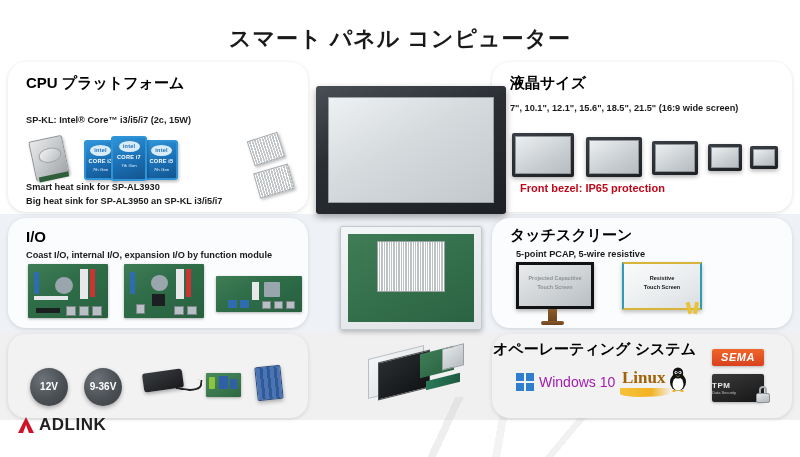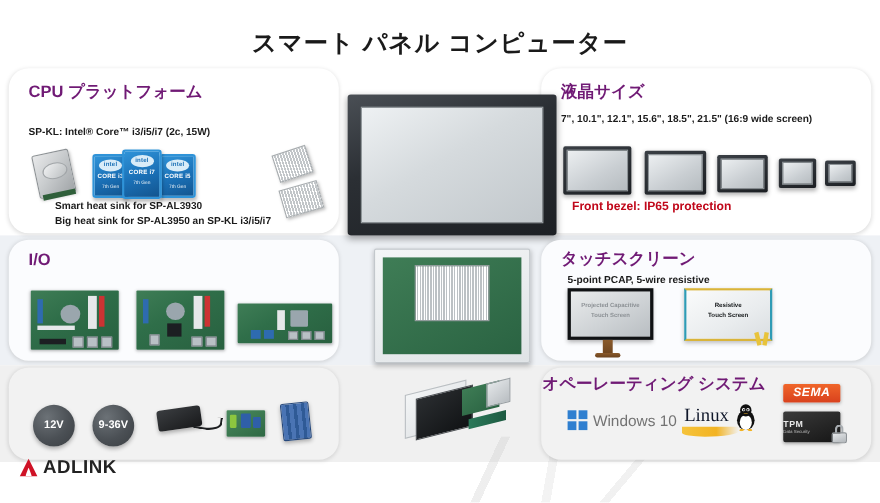--- a/index.html
+++ b/index.html
@@ -59,37 +59,36 @@
     left: 0; width: 800px;
   }
   .strip-io   { top: 214px; height: 118px; background: #eef1f5; }
   .strip-pwr  { top: 332px; height: 88px;  background: #f0f0f0; }
 
   
   .sec-title {
     position: absolute;
     font-size: 15px;
     font-weight: bold;
-    color: #701a75;
+    color: #000000;
     white-space: nowrap;
   }
   .sec-sub {
     position: absolute;
     font-size: 9.2px;
     color: #1b1b1b;
     white-space: nowrap;
     font-weight: bold;
   }
   .sec-note {
     position: absolute;
     font-size: 9.2px;
     color: #1b1b1b;
     white-space: nowrap;
     font-weight: bold;
-    margin-left: 24px;
   }
   .sec-red {
     position: absolute;
     font-size: 11px;
     font-weight: bold;
     color: #c0081b;
     white-space: nowrap;
   }
 
   
@@ -345,29 +344,29 @@
     width: 18px; height: 18px;
     display: grid;
     grid-template-columns: 1fr 1fr;
     grid-template-rows: 1fr 1fr;
     gap: 2px;
   }
   .win-logo i { background: #2f7fd0; display: block; }
   .win-text {
     position: absolute;
     font-size: 14px;
-    color: #737373;
+    color: #a21caf;
     font-weight: normal;
     white-space: nowrap;
   }
   .linux-text {
     position: absolute;
     font-size: 17px;
-    font-weight: normal;
-    color: #0f172a;
+    font-weight: bold;
+    color: #a16207;
     font-family: "Liberation Serif", serif;
     white-space: nowrap;
   }
   .tux {
     position: absolute;
     width: 20px; height: 26px;
   }
   .linux-swoosh {
     position: absolute;
     width: 52px; height: 9px;
@@ -506,20 +505,21 @@
     </div>
 
   <div class="panelpc" style="left:316px; top:86px; width:190px; height:128px;">
     <div class="screen"></div>
   </div>
 
   <div class="band band-tint-blue" style="left:8px; top:218px; width:300px; height:110px;"></div>
   <div class="band band-tint-blue" style="left:492px; top:218px; width:300px; height:110px;"></div>
 
   <div class="sec-title" style="left:26px; top:228px;">I/O</div>
+  <div class="sec-sub" style="left:26px; top:250px;">Coast I/O, internal I/O, expansion I/O by function module</div>
 
   <div class="pcb" style="left:28px; top:264px; width:80px; height:54px;">
     <div class="slot" style="left:52px; top:5px; width:8px; height:30px;"></div>
     <div class="red" style="left:62px; top:5px; width:5px; height:28px;"></div>
     <div class="cap" style="left:27px; top:13px; width:18px; height:17px; border-radius:50%;"></div>
     <div class="slotb" style="left:6px; top:8px; width:5px; height:22px;"></div>
     <div class="slot" style="left:6px; top:32px; width:34px; height:4px;"></div>
     <div class="port" style="left:38px; top:42px; width:10px; height:10px;"></div>
     <div class="port" style="left:51px; top:42px; width:10px; height:10px;"></div>
     <div class="port" style="left:64px; top:42px; width:10px; height:10px;"></div>

